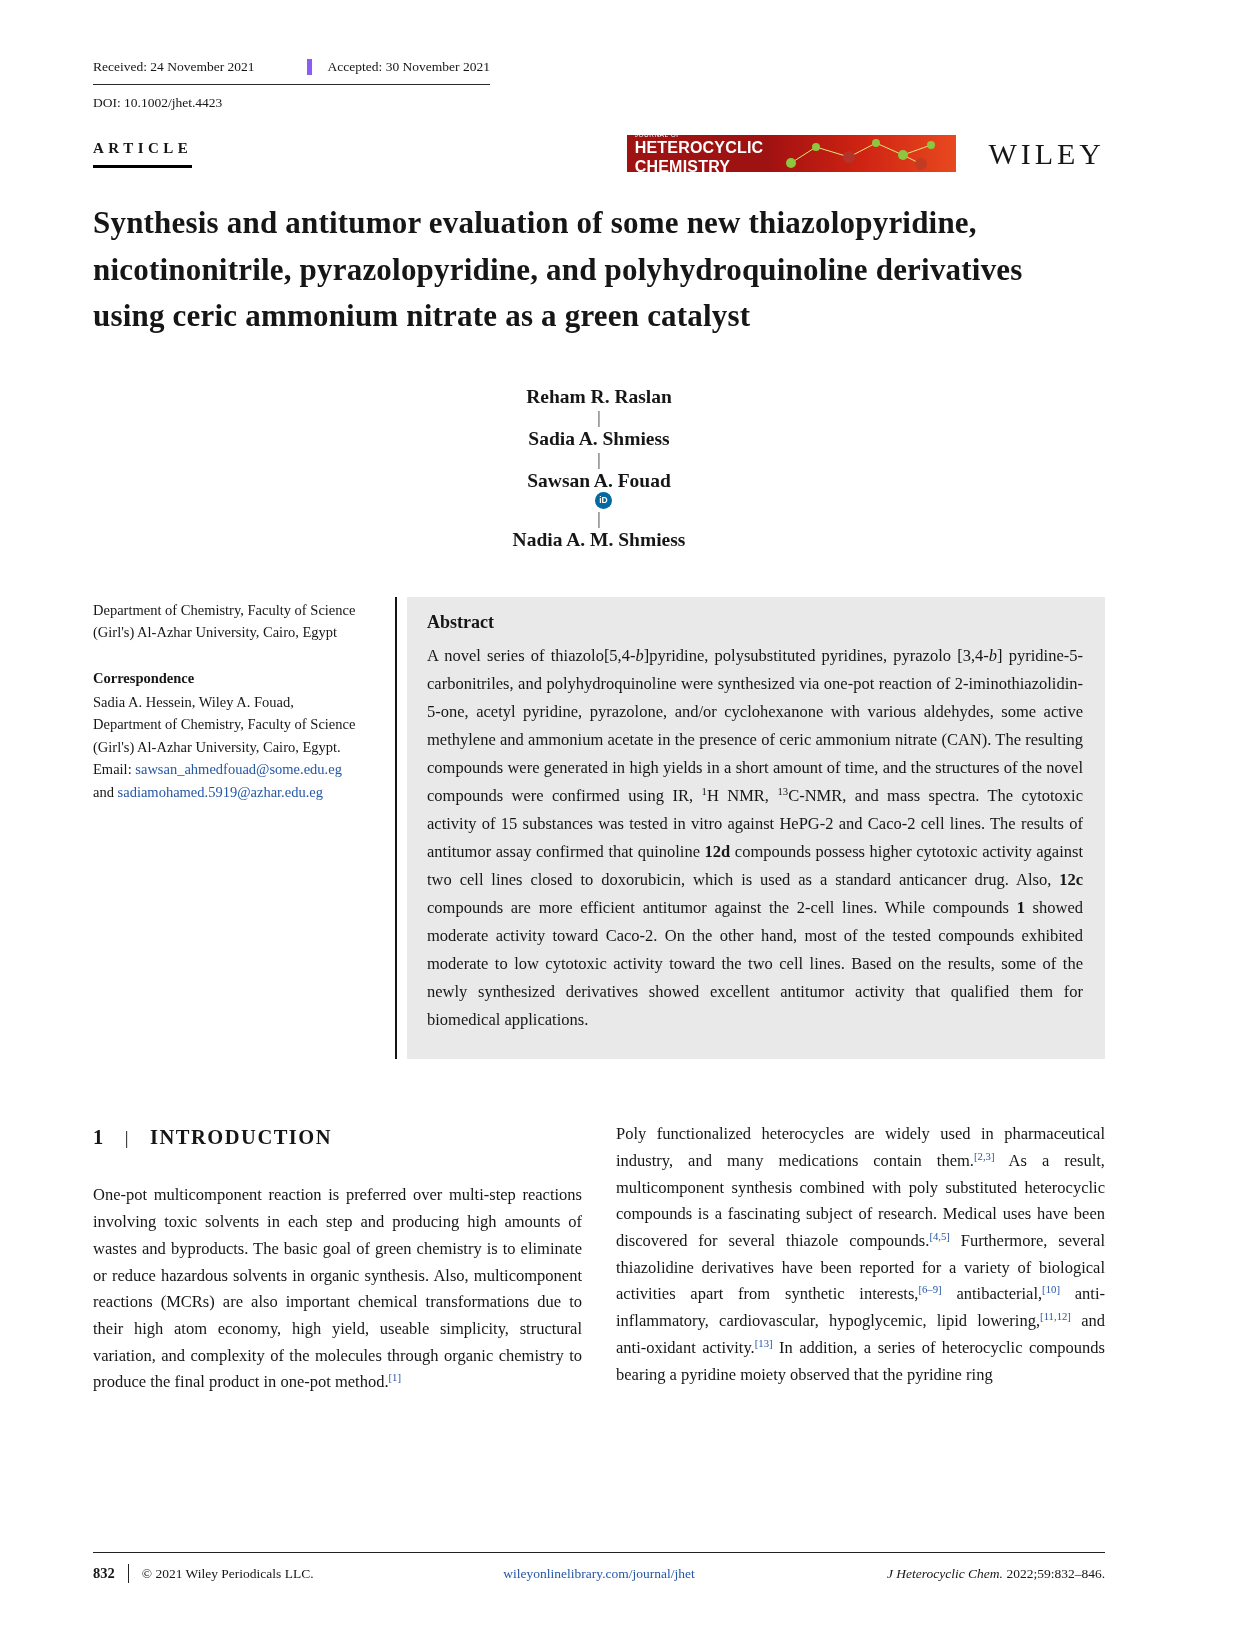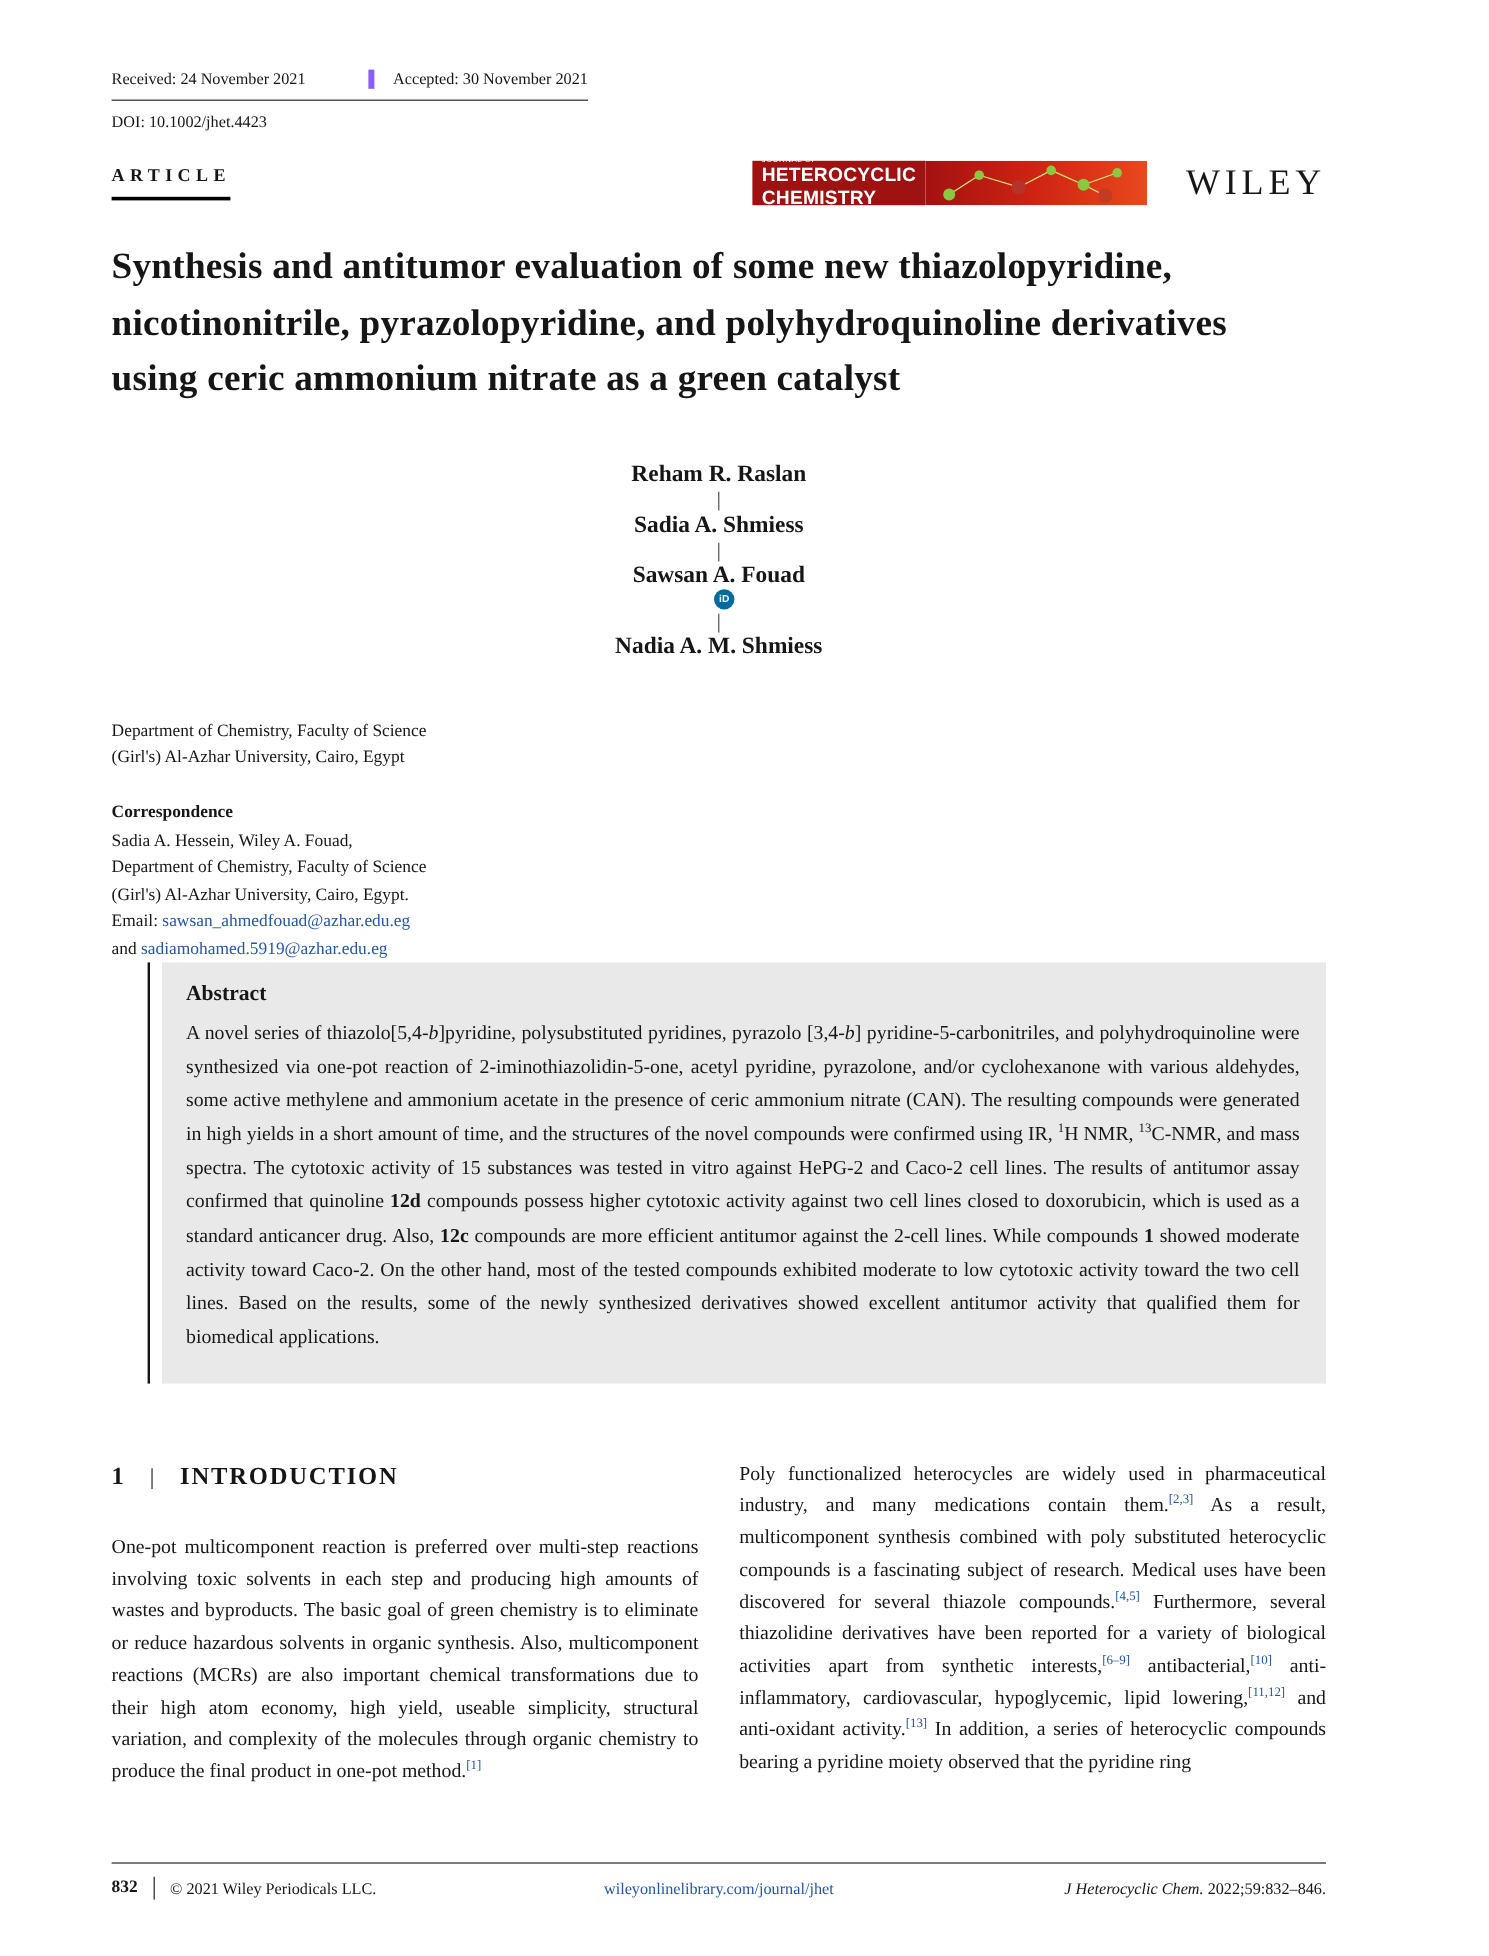--- a/index.html
+++ b/index.html
@@ -30,21 +30,21 @@
   .logo-art { display:block; height:37px; width:185px; }
   .publisher { font-size:30px; letter-spacing:4px; margin-left:32px; }
 
   
   .title { margin-top:28px; font-size:31px; line-height:1.5; font-weight:bold; width:990px; letter-spacing:0.2px; }
   .authors { margin-top:46px; font-size:19.5px; font-weight:bold; display:flex; align-items:center;flex-direction:column; }
   .author-sep { font-weight:normal; font-size:17px; color:#333; margin:0 19px; }
   .orcid-badge { display:inline-flex; align-items:center; justify-content:center; width:17px; height:17px; border-radius:50%; background:#0369a1; color:#fff; font-family:"Liberation Sans", sans-serif; font-size:8.5px; font-weight:bold; margin-left:9px; }
 
   
-  .main { display:flex; margin-top:46px;flex-direction:column; }
+  .main { display:flex; margin-top:46px; }
   .left-col { width:272px; flex-shrink:0; font-size:14.5px; line-height:1.55; padding-top:2px; }
   .corr-heading { font-size:14.5px; font-weight:bold; margin-top:24px; margin-bottom:1px; }
   .email-block { word-wrap:break-word; }
   .link { color:#2456a6; text-decoration:none; }
   .abstract-wrap { margin-left:30px; border-left:2px solid #151515; padding-left:10px; flex:1; }
   .abstract-box { background:#e9e9e9; padding:15px 22px 25px 20px;font-family:Liberation Serif, serif; }
   .abstract-title { font-size:18px; font-weight:bold; margin-bottom:9px; }
   .abstract-text { font-size:16.5px; line-height:1.7; text-align:justify; }
   sup { font-size:0.65em; vertical-align:super; line-height:0; }
 
@@ -125,21 +125,21 @@
     <span class="orcid-badge">iD</span>
     <span class="author-sep">|</span>
     <span class="author">Nadia A. M. Shmiess</span>
   </div>
 
   <div class="main">
     <aside class="left-col">
       <p class="affiliation">Department of Chemistry, Faculty of Science (Girl's) Al-Azhar University, Cairo, Egypt</p>
       <h3 class="corr-heading">Correspondence</h3>
       <p>Sadia A. Hessein, Wiley A. Fouad, Department of Chemistry, Faculty of Science (Girl's) Al-Azhar University, Cairo, Egypt.</p>
-      <p class="email-block"><span>Email: </span><a class="link" href="#">sawsan_ahmedfouad@azhar.edu.eg</a><span> and </span><a class="link" href="#">sadiamohamed.5919@azhar.edu.eg</a></p>
+      <p class="email-block"><span>Email: </span><a class="link" href="#">sawsan_ahmedfouad@some.edu.eg</a><span> and </span><a class="link" href="#">sadiamohamed.5919@azhar.edu.eg</a></p>
     </aside>
 
     <div class="abstract-wrap">
       <div class="abstract-box">
         <h2 class="abstract-title">Abstract</h2>
         <p class="abstract-text">A novel series of thiazolo[5,4-<i>b</i>]pyridine, polysubstituted pyridines, pyrazolo [3,4-<i>b</i>] pyridine-5-carbonitriles, and polyhydroquinoline were synthesized via one-pot reaction of 2-iminothiazolidin-5-one, acetyl pyridine, pyrazolone, and/or cyclohexanone with various aldehydes, some active methylene and ammonium acetate in the presence of ceric ammonium nitrate (CAN). The resulting compounds were generated in high yields in a short amount of time, and the structures of the novel compounds were confirmed using IR, <sup>1</sup>H NMR, <sup>13</sup>C-NMR, and mass spectra. The cytotoxic activity of 15 substances was tested in vitro against HePG-2 and Caco-2 cell lines. The results of antitumor assay confirmed that quinoline <b>12d</b> compounds possess higher cytotoxic activity against two cell lines closed to doxorubicin, which is used as a standard anticancer drug. Also, <b>12c</b> compounds are more efficient antitumor against the 2-cell lines. While compounds <b>1</b> showed moderate activity toward Caco-2. On the other hand, most of the tested compounds exhibited moderate to low cytotoxic activity toward the two cell lines. Based on the results, some of the newly synthesized derivatives showed excellent antitumor activity that qualified them for biomedical applications.</p>
       </div>
     </div>
   </div>
 

